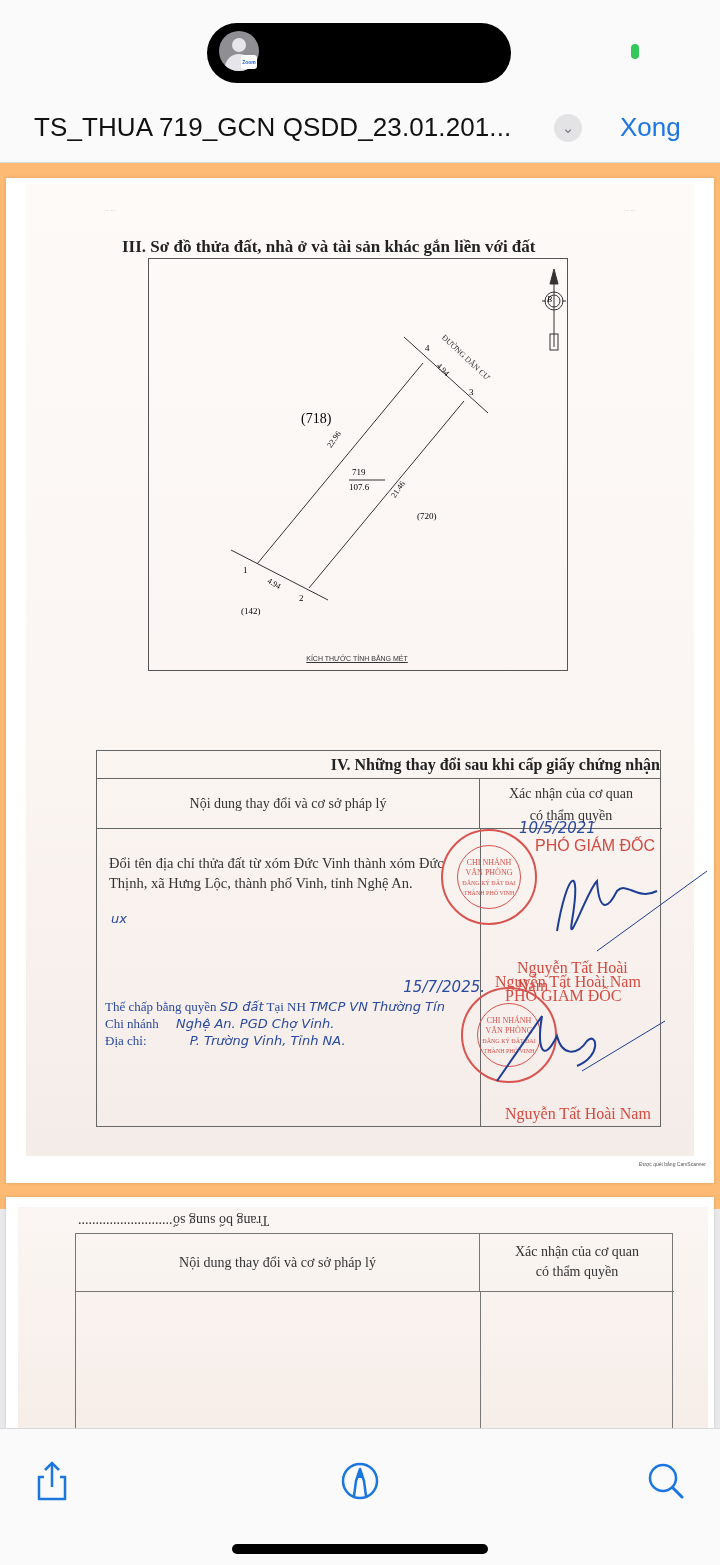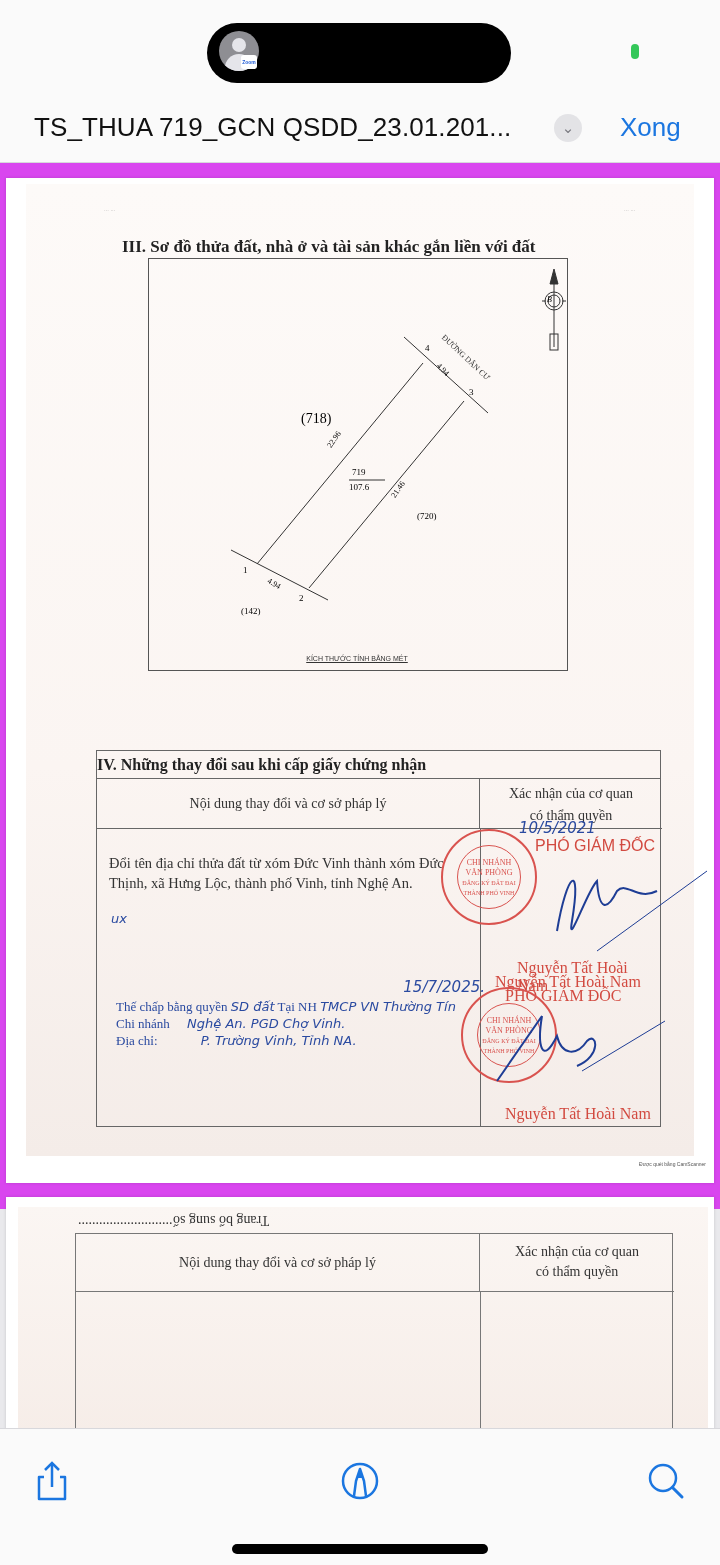--- a/index.html
+++ b/index.html
@@ -1,17 +1,17 @@
 <!DOCTYPE html>
 <html><head>
 <meta charset="utf-8">
 <style>
   * { box-sizing: border-box; margin: 0; padding: 0; }
   html, body { width: 720px; height: 1565px; overflow: hidden; background: #e9e9ec; font-family: "Liberation Sans", sans-serif; }
-  .screen { position: relative; width: 720px; height: 1209px; background: #d946ef; }
+  .screen { position: relative; width: 720px; height: 1209px; background: #fdba74; }
 
   
   .topbar { position: absolute; left: 0; top: 0; width: 720px; height: 163px; background: #fafafa; border-bottom: 1px solid #d8d8dc; }
   .island { position: absolute; left: 207px; top: 23px; width: 304px; height: 60px; background: #000; border-radius: 30px; }
   .island .avatar { position: absolute; left: 12px; top: 8px; width: 40px; height: 40px; border-radius: 50%; background: #8e8e93; overflow: hidden; }
   .island .avatar .head { position: absolute; left: 13px; top: 7px; width: 14px; height: 14px; border-radius: 50%; background: #e5e5ea; }
   .island .avatar .body { position: absolute; left: 6px; top: 23px; width: 28px; height: 20px; border-radius: 14px 14px 0 0; background: #e5e5ea; }
   .island .badge { position: absolute; left: 34px; top: 32px; width: 16px; height: 14px; border-radius: 3px; background: #fff; color: #1e5bd8; font-size: 5px; line-height: 14px; text-align: center; font-weight: bold; }
   .green-dot { position: absolute; left: 631px; top: 44px; width: 8px; height: 15px; border-radius: 4px; background: #34c759; }
   .doc-title { position: absolute; left: 34px; top: 112px; font-size: 26px; color: #111; letter-spacing: 0.1px; white-space: nowrap; }
@@ -24,35 +24,35 @@
   .page2 { left: 6px; top: 1197px; width: 708px; height: 240px; }
   .scan { position: absolute; left: 20px; top: 6px; width: 668px; height: 972px; background: linear-gradient(180deg,#fdfaf8 0%,#fbf5f2 60%,#f4ece8 100%); }
   .serif { font-family: "Liberation Serif", serif; }
   .sec3-title { position: absolute; left: 96px; top: 53px; font-size: 17px; font-weight: bold; color: #222; white-space: nowrap; }
   .tiny-mark { position: absolute; font-size: 5px; color: #999; }
   .plan-frame { position: absolute; left: 122px; top: 74px; width: 420px; height: 413px; border: 1.5px solid #555; }
   .plan-svg { position: absolute; left: 0; top: 0; }
   .scale-note { position: absolute; left: 128px; top: 396px; width: 160px; font-size: 7px; text-decoration: underline; color: #333; text-align: center; }
 
   .sec4-table { position: absolute; left: 70px; top: 566px; width: 565px; height: 377px; border: 1.2px solid #666; }
-  .sec4-title { position: absolute; left: 0; top: 0; width: 100%; height: 28px; border-bottom: 1px solid #666; text-align: left; font-size: 16px; font-weight: bold; line-height: 28px; color: #222; }
+  .sec4-title { position: absolute; left: 0; top: 0; width: 100%; height: 28px; border-bottom: 1px solid #666; text-align: right; font-size: 16px; font-weight: bold; line-height: 28px; color: #222; }
   .hdr-left { position: absolute; left: 0; top: 28px; width: 383px; height: 50px; border-right: 1px solid #666; border-bottom: 1px solid #666; text-align: center; line-height: 50px; font-size: 14px; color: #333; }
   .hdr-right { position: absolute; left: 383px; top: 28px; width: 182px; height: 50px; border-bottom: 1px solid #666; text-align: center; font-size: 14px; color: #333; line-height: 22px; padding-top: 4px; }
   .col-divider { position: absolute; left: 383px; top: 78px; width: 1px; height: 297px; background: #666; }
   .entry1 { position: absolute; left: 12px; top: 102px; width: 360px; font-size: 14.5px; line-height: 20px; color: #333; }
   .hand { font-family: "DejaVu Sans", sans-serif; font-style: italic; color: #2a4aa0; }
   .initials1 { position: absolute; left: 14px; top: 160px; font-size: 13px; }
   .date-hand1 { position: absolute; left: 422px; top: 68px; font-size: 15px; }
   .stamp { position: absolute; width: 96px; height: 96px; border-radius: 50%; border: 2px solid #d9534f; color: #d9534f; text-align: center; font-size: 8px; }
   .stamp .inner { position: absolute; left: 14px; top: 14px; width: 64px; height: 64px; border-radius: 50%; border: 1.5px solid #d9534f; padding-top: 12px; line-height: 10px; }
   .red-text { color: #d24a40; }
   .title-red { position: absolute; font-size: 16px; }
   .name-red { position: absolute; font-family: "Liberation Serif", serif; font-size: 16px; }
   .entry2 { position: absolute; left: 8px; top: 228px; width: 380px; font-size: 13px; line-height: 17px; color: #2a4aa0; }
-  .entry2 .row { white-space: nowrap; margin-left: 11px; }
+  .entry2 .row { white-space: nowrap; }
   .camscan { position: absolute; right: 8px; top: 983px; font-size: 5px; color: #555; }
 
   .p2-scan { position: absolute; left: 12px; top: 10px; width: 690px; height: 230px; background: linear-gradient(180deg,#fbf6f3,#f6ede8); }
   .p2-dots { position: absolute; left: 60px; top: 5px; font-size: 14px; color: #333; white-space: nowrap; font-family: "Liberation Serif", serif; }
   .p2-table { position: absolute; left: 57px; top: 26px; width: 598px; height: 204px; border: 1px solid #777; border-bottom: none; }
   .p2-hdr-left { position: absolute; left: 0; top: 0; width: 404px; height: 58px; border-right: 1px solid #777; border-bottom: 1px solid #777; text-align: center; line-height: 58px; font-size: 14px; color: #333; }
   .p2-hdr-right { position: absolute; left: 404px; top: 0; width: 194px; height: 58px; border-bottom: 1px solid #777; text-align: center; font-size: 14px; color: #333; line-height: 20px; padding-top: 8px; }
   .p2-col { position: absolute; left: 404px; top: 58px; width: 1px; height: 146px; background: #777; }
 
   

